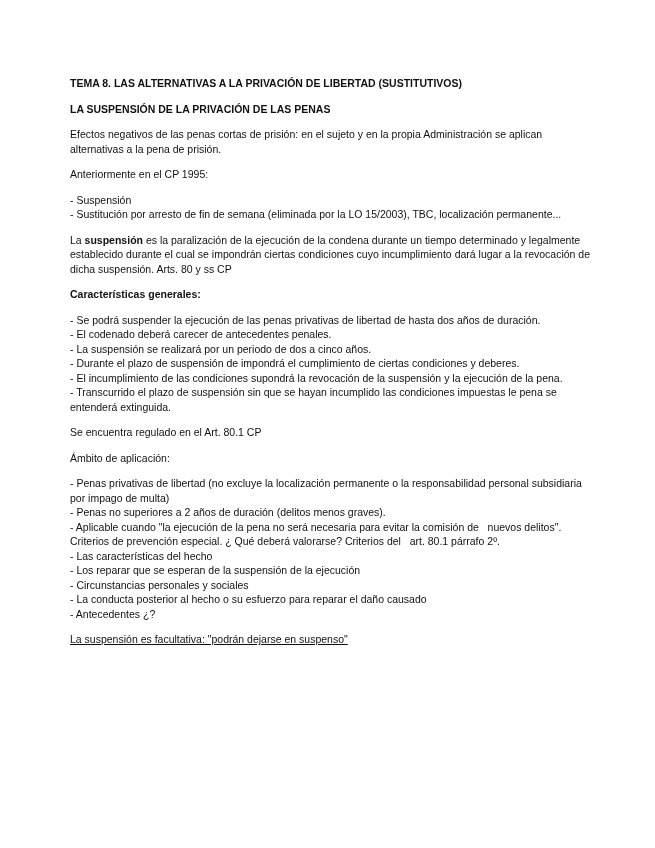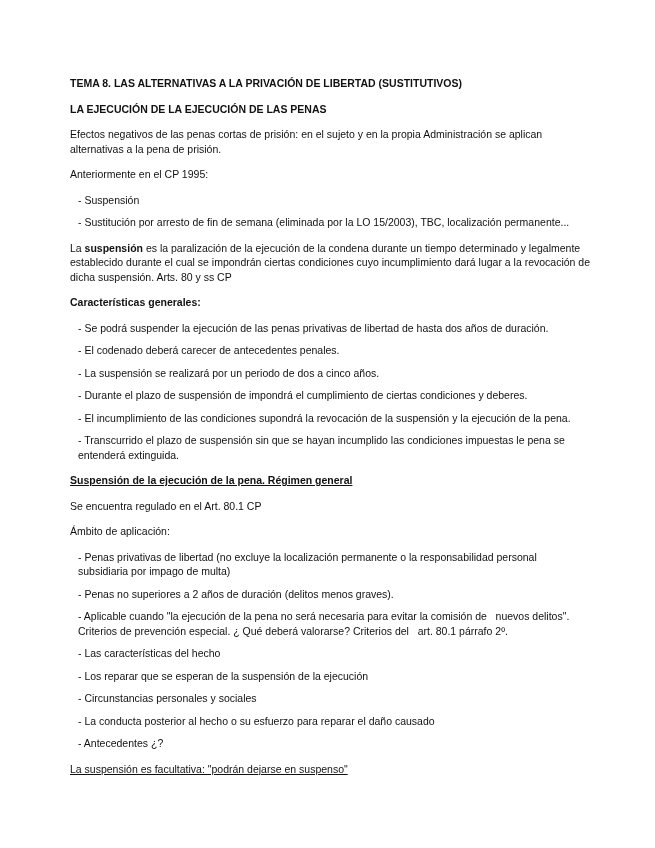--- a/index.html
+++ b/index.html
@@ -18,33 +18,33 @@
     font-size: 10.5px;
     line-height: 14.5px;
     color: #111111;
     overflow: hidden;
     text-align: left;
   }
   .block {
     margin: 0 0 11px 0;
   }
   .li {
-    margin: 8px;
+    margin: 0;
   }
   .bold { font-weight: bold; }
   .underline { text-decoration: underline; }
 </style>
 </head>
 <body>
 
 <div class="page">
 
   <p class="block bold">TEMA 8. LAS ALTERNATIVAS A LA PRIVACIÓN DE LIBERTAD (SUSTITUTIVOS)</p>
 
-  <p class="block bold">LA EJECUCIÓN DE LA EJECUCIÓN DE LAS PENAS</p>
+  <p class="block bold">LA SUSPENSIÓN DE LA PRIVACIÓN DE LAS PENAS</p>
 
   <p class="block">Efectos negativos de las penas cortas de prisión: en el sujeto y en la propia Administración se aplican alternativas a la pena de prisión.</p>
 
   <p class="block">Anteriormente en el CP 1995:</p>
 
   <div class="block">
     <div class="li">- Suspensión</div>
     <div class="li">- Sustitución por arresto de fin de semana (eliminada por la LO 15/2003), TBC, localización permanente...</div>
   </div>
 
@@ -55,21 +55,20 @@
 
   <div class="block">
     <div class="li">- Se podrá suspender la ejecución de las penas privativas de libertad de hasta dos años de duración.</div>
     <div class="li">- El codenado deberá carecer de antecedentes penales.</div>
     <div class="li">- La suspensión se realizará por un periodo de dos a cinco años.</div>
     <div class="li">- Durante el plazo de suspensión de impondrá el cumplimiento de ciertas condiciones y deberes.</div>
     <div class="li">- El incumplimiento de las condiciones supondrá la revocación de la suspensión y la ejecución de la pena.</div>
     <div class="li">- Transcurrido el plazo de suspensión sin que se hayan incumplido las condiciones impuestas le pena se entenderá extinguida.</div>
   </div>
 
-  <p class="block bold underline">Suspensión de la ejecución de la pena. Régimen general</p>
 
   <p class="block">Se encuentra regulado en el Art. 80.1 CP</p>
 
 
   <p class="block">Ámbito de aplicación:</p>
 
   <div class="block">
     <div class="li">- Penas privativas de libertad (no excluye la localización permanente o la responsabilidad personal subsidiaria por impago de multa)</div>
     <div class="li">- Penas no superiores a 2 años de duración (delitos menos graves).</div>
     <div class="li">- Aplicable cuando "la ejecución de la pena no será necesaria para evitar la comisión de &nbsp;&nbsp;nuevos delitos". Criterios de prevención especial. ¿ Qué deberá valorarse? Criterios del &nbsp;&nbsp;art. 80.1 párrafo 2º.</div>

